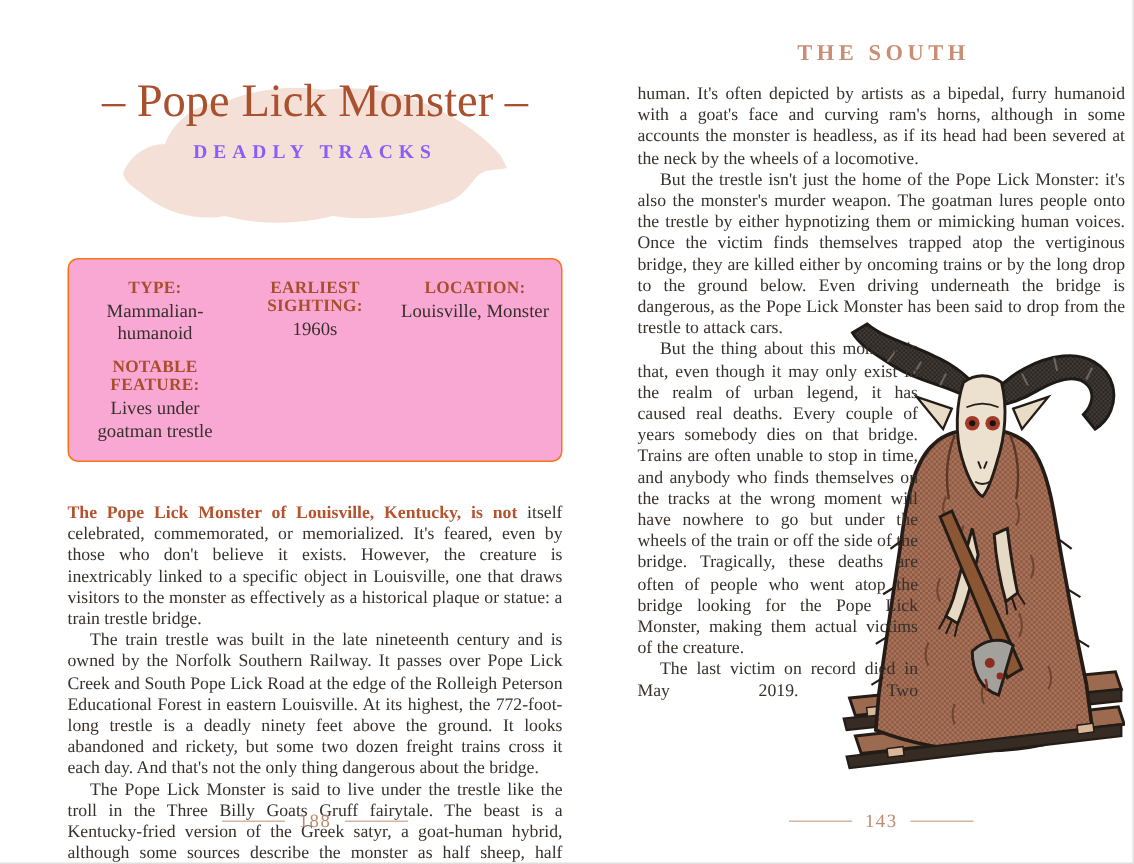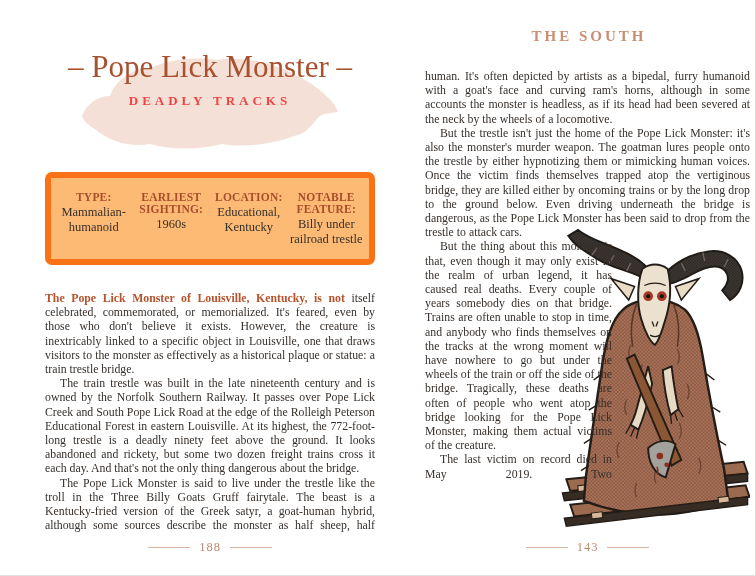--- a/index.html
+++ b/index.html
@@ -15,36 +15,36 @@
   
   .title-block { position:relative; height:108px; text-align:center; }
   .ky-blob { position:absolute; left:50%; top:2px; transform:translateX(-50%); z-index:0; }
   .chapter-title {
     position:relative; z-index:1; margin:22px 0 0 0;
     font-size:31px; font-weight:500; line-height:1.1;
     color:#a9502e; letter-spacing:0px; white-space:nowrap;
   }
   .chapter-subtitle {
     position:relative; z-index:1; margin-top:9px;
-    font-size:13px; font-weight:700; letter-spacing:4px; color:#ef4444;
+    font-size:13px; font-weight:700; letter-spacing:4px; color:#8b5cf6;
   }
 
   
   .fact-box {
-    margin-top:14px; background:#fdba74; border:6px solid #f97316; border-radius:7px;
+    margin-top:14px; background:#f9a8d4; border:1px solid #f97316; border-radius:7px;
     padding:13px 6px 12px 6px;
-    display:grid; grid-template-columns:1fr 1fr 1fr 1fr; row-gap:9px; column-gap:4px;
+    display:grid; grid-template-columns:1fr 1fr 1fr; row-gap:9px; column-gap:4px;
     text-align:center;
   }
   .fact-label { font-size:11.5px; font-weight:700; color:#a94e2c; letter-spacing:0.2px; }
   .fact-value { font-size:12.5px; color:#37302b; line-height:1.2; margin-top:2px;text-align:center; }
 
   
   .page-body { margin-top:26px; font-size:11.8px; line-height:14.2px; text-align:justify; }
-  .page-right .page-body { margin-top:24px; }
+  .page-right .page-body { margin-top:10px; }
   .page-body p { margin:0; }
   .page-body p.indent { text-indent:15px; }
   .page-body p.force-justify { text-align-last:justify; }
   .lead-in { color:#b4532e; font-weight:700; }
 
   
   .running-head {
     text-align:center; font-size:15px; font-weight:700;
     letter-spacing:3px; color:#c98e74; padding-left:3px;
   }
@@ -82,25 +82,25 @@
       <div class="fact">
         <div class="fact-label">TYPE:</div>
         <div class="fact-value">Mammalian-humanoid</div>
       </div>
       <div class="fact">
         <div class="fact-label">EARLIEST SIGHTING:</div>
         <div class="fact-value">1960s</div>
       </div>
       <div class="fact">
         <div class="fact-label">LOCATION:</div>
-        <div class="fact-value">Educational, Kentucky</div>
+        <div class="fact-value">Louisville, Monster</div>
       </div>
       <div class="fact">
         <div class="fact-label">NOTABLE FEATURE:</div>
-        <div class="fact-value">Billy under railroad trestle</div>
+        <div class="fact-value">Lives under goatman trestle</div>
       </div>
     </div>
 
     <div class="page-body">
       <p><span class="lead-in">The Pope Lick Monster of Louisville, Kentucky, is not</span><span> itself celebrated, commemorated, or memorialized. It's feared, even by those who don't believe it exists. However, the creature is inextricably linked to a specific object in Louisville, one that draws visitors to the monster as effectively as a historical plaque or statue: a train trestle bridge.</span></p>
       <p class="indent">The train trestle was built in the late nineteenth century and is owned by the Norfolk Southern Railway. It passes over Pope Lick Creek and South Pope Lick Road at the edge of the Rolleigh Peterson Educational Forest in eastern Louisville. At its highest, the 772-foot-long trestle is a deadly ninety feet above the ground. It looks abandoned and rickety, but some two dozen freight trains cross it each day. And that's not the only thing dangerous about the bridge.</p>
       <p class="indent force-justify">The Pope Lick Monster is said to live under the trestle like the troll in the Three Billy Goats Gruff fairytale. The beast is a Kentucky-fried version of the Greek satyr, a goat-human hybrid, although some sources describe the monster as half sheep, half</p>
     </div>
 
     <footer class="page-foot">

